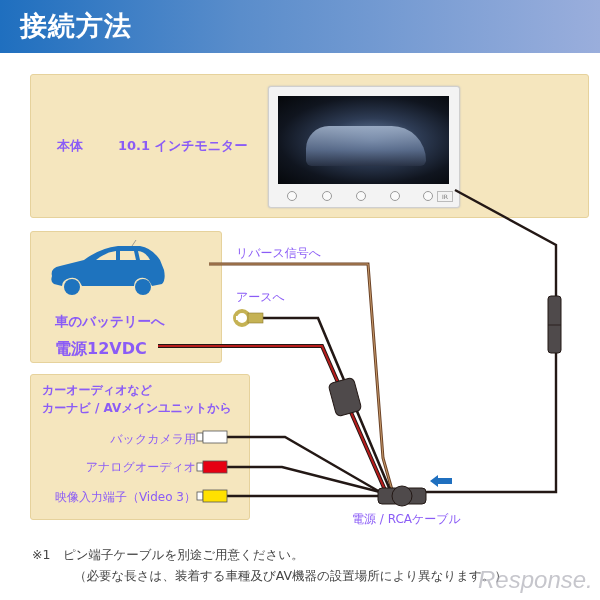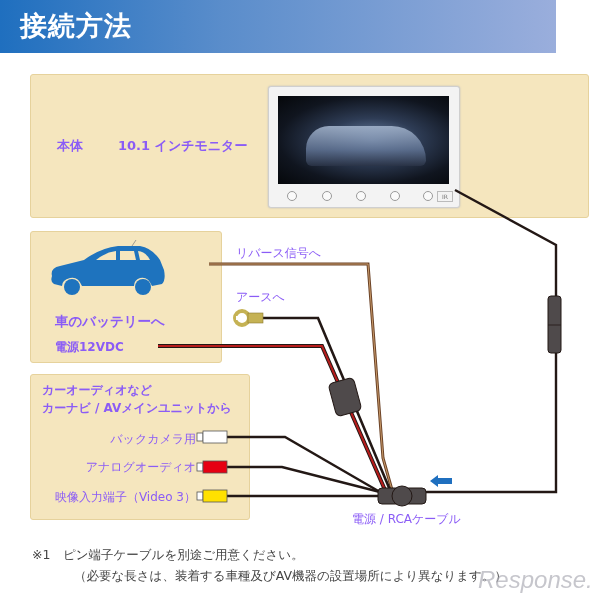--- a/index.html
+++ b/index.html
@@ -1,18 +1,18 @@
 <!DOCTYPE html>
 <html><head>
 <meta charset="utf-8">
 <style>
   html, body { margin: 0; padding: 0; }
   body { width: 600px; height: 600px; background: #ffffff; position: relative; overflow: hidden;
          font-family: "DejaVu Sans", "Liberation Sans", sans-serif; color: #222; }
-  .header { position: absolute; left: 0; top: 0; width: 556px; height: 53px;
+  .header { position: absolute; left: 0; top: 0; width: 600px; height: 53px;
             background: linear-gradient(90deg, #1f6fbf 0%, #5a8dcb 40%, #9aaedc 100%); }
   .header-title { position: absolute; left: 20px; top: 8px; font-size: 27px; font-weight: bold; color: #ffffff; letter-spacing: 1px; }
   .panel { position: absolute; background: #f5e6be; border: 1px solid #e6d29c; border-radius: 3px; }
   .monitor-panel { left: 30px; top: 74px; width: 557px; height: 142px; }
   .car-panel { left: 30px; top: 231px; width: 190px; height: 130px; }
   .source-panel { left: 30px; top: 374px; width: 218px; height: 144px; }
   .label { position: absolute; font-size: 12px; white-space: nowrap; color: #8b5cf6; }
   .bold { font-weight: bold; }
   .monitor { position: absolute; left: 268px; top: 86px; width: 190px; height: 120px; background: #f3f3f3;
              border: 1px solid #cfcfcf; border-radius: 3px; box-shadow: 0 0 2px #bbb; }
@@ -54,21 +54,21 @@
 <svg style="position:absolute;left:48px;top:240px;" width="120" height="58" viewBox="0 0 120 58">
   <path d="M4 36 Q2 28 12 26 L36 20 Q52 8 70 6 L92 6 Q104 8 112 20 L116 30 Q118 40 114 44 L104 46 Q100 36 92 38 Q86 40 86 46 L34 46 Q30 36 22 38 Q14 40 14 46 L6 44 Q2 42 4 36 Z" fill="#1e73be"></path>
   <circle cx="24" cy="47" r="8" fill="#1e73be"></circle>
     <circle cx="95" cy="47" r="8" fill="#1e73be"></circle>
   <path d="M48 20 Q58 12 68 11 L68 20 Z" fill="#f5e6be"></path>
   <path d="M72 11 L86 11 L88 20 L72 20 Z" fill="#f5e6be"></path>
   <path d="M90 11 Q98 12 102 20 L92 20 Z" fill="#f5e6be"></path>
   <line x1="84" y1="6" x2="88" y2="0" stroke="#888" stroke-width="0.8"></line>
 </svg>
 <div class="label bold" style="left:55px;top:313px;font-size:13.5px;">車のバッテリーへ</div>
-<div class="label bold" style="left:55px;top:339px;font-size:12px;">電源12VDC</div>
+<div class="label bold" style="left:55px;top:339px;font-size:16px;">電源12VDC</div>
 
 <div class="panel source-panel"></div>
 <div class="label bold" style="left:42px;top:382px;font-size:12px;">カーオーディオなど</div>
 <div class="label bold" style="left:42px;top:400px;font-size:12px;">カーナビ / AVメインユニットから</div>
 <div class="label" style="right:404px;top:431px;">バックカメラ用</div>
 <div class="label" style="right:404px;top:459px;">アナログオーディオ</div>
 <div class="label" style="right:404px;top:489px;">映像入力端子（Video 3）</div>
 
 <svg class="wires" width="600" height="600" viewBox="0 0 600 600">
 

